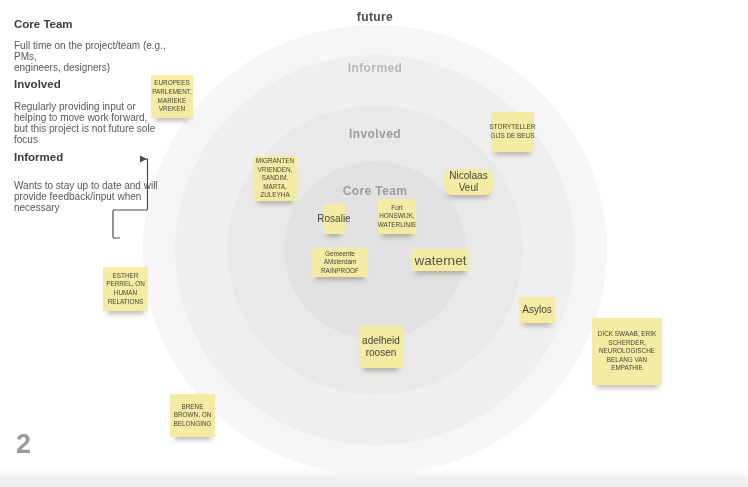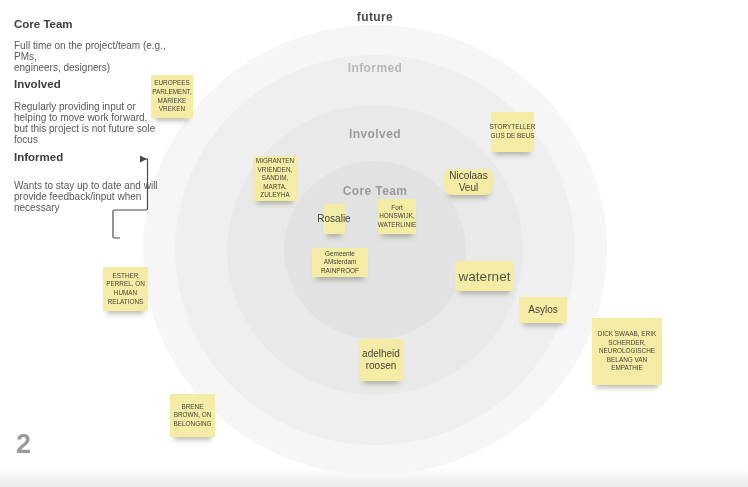--- a/index.html
+++ b/index.html
@@ -56,24 +56,24 @@
   .txt-m {font-size:10px;line-height:12.5px;}
   .txt-b {font-size:13.5px;line-height:15px;color:#55554a;}
 
   .n0 {left:151px;top:75px; width:42px;height:43px;}
   .n1 {left:491px;top:112px;width:43px;height:40px;}
   .n2 {left:253px;top:156px;width:44px;height:45px;}
   .n3 {left:444px;top:169px;width:49px;height:26px;border-radius:8px;}
   .n4 {left:323px;top:204px;width:22px;height:30px;}
   .n5 {left:378px;top:199px;width:38px;height:35px;}
   .n6 {left:312px;top:248px;width:56px;height:29px;}
-  .n7 {left:411px;top:261px;width:59px;height:30px;margin-left:44px;}
-  .n8 {left:519px;top:297px;width:48px;height:26px;}
+  .n7 {left:411px;top:249px;width:59px;height:22px;}
+  .n8 {left:519px;top:297px;width:36px;height:26px;}
   .n9 {left:103px;top:267px;width:45px;height:44px;}
-  .n10{left:359px;top:339px;width:44px;height:42px;}
+  .n10{left:359px;top:326px;width:44px;height:42px;}
   .n11{left:592px;top:318px;width:70px;height:67px;}
   .n12{left:170px;top:394px;width:45px;height:43px;}
 
   
   .page-number{
     position:absolute;left:16px;top:429px;z-index:3;
     font-size:27px;font-weight:bold;color:#9b9b9b;
   }
 </style>
 </head>

